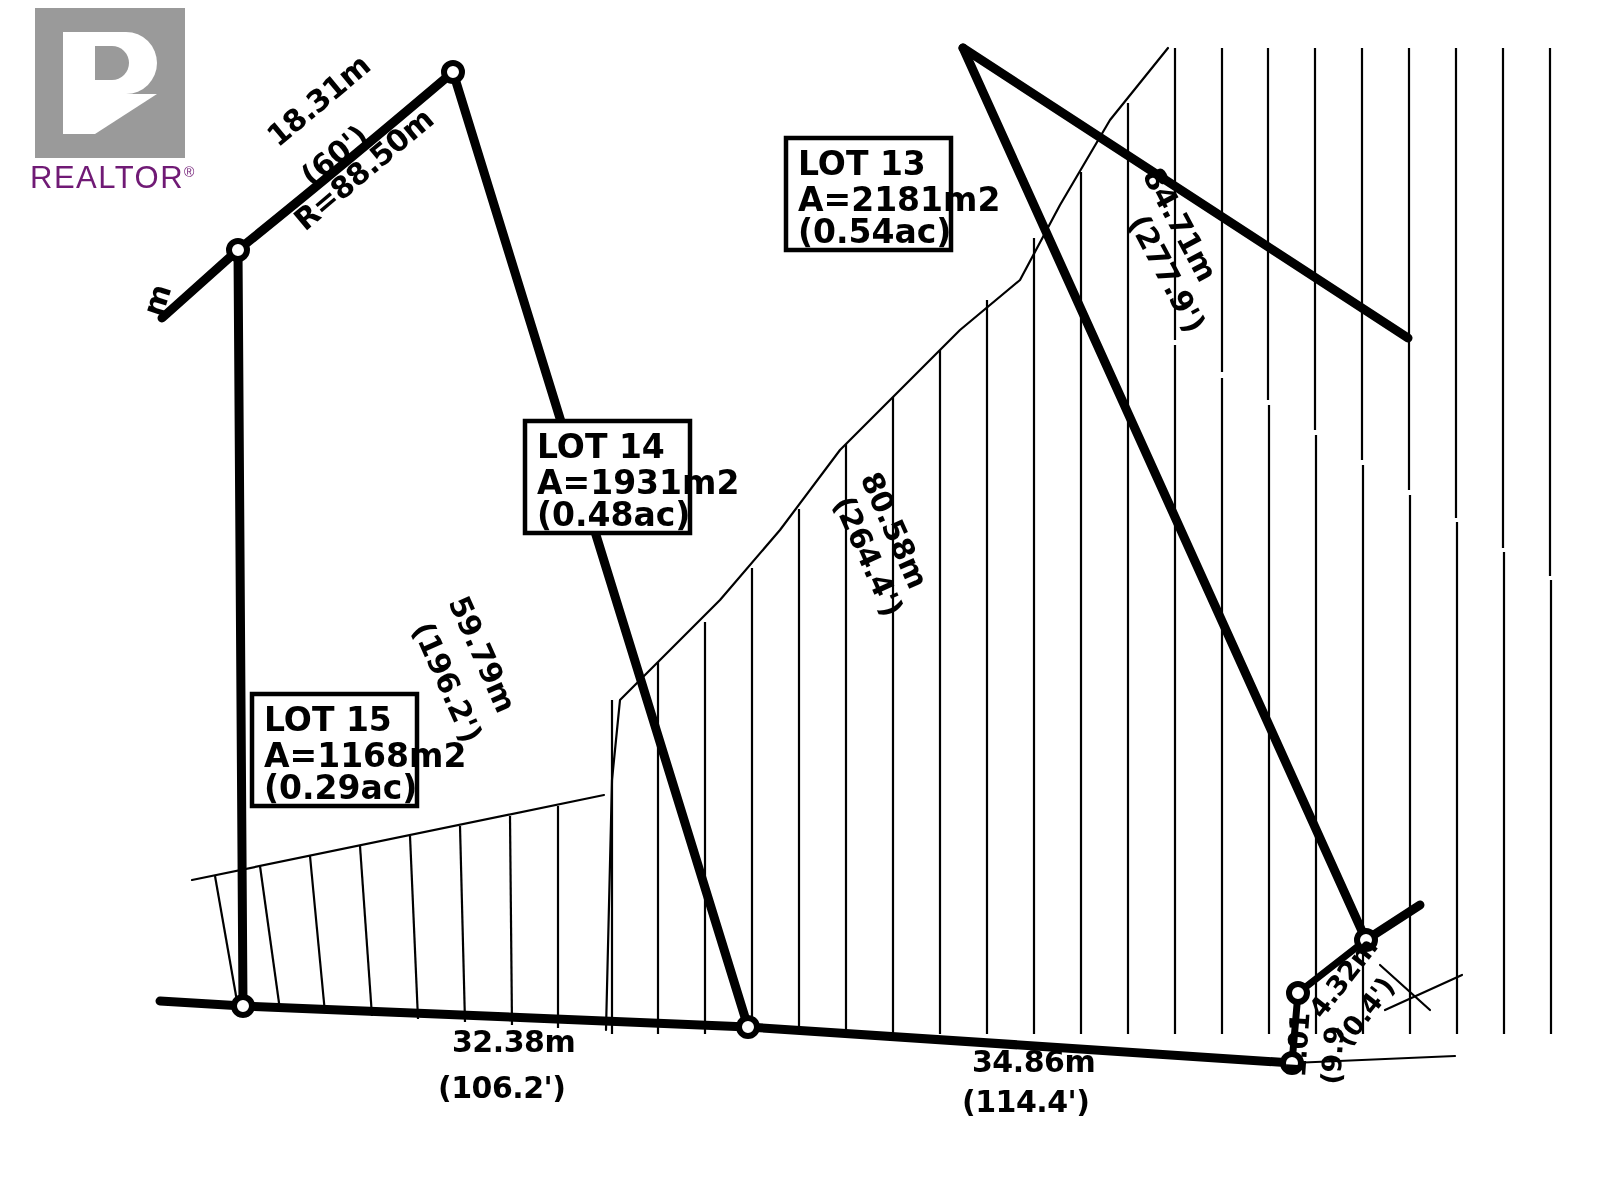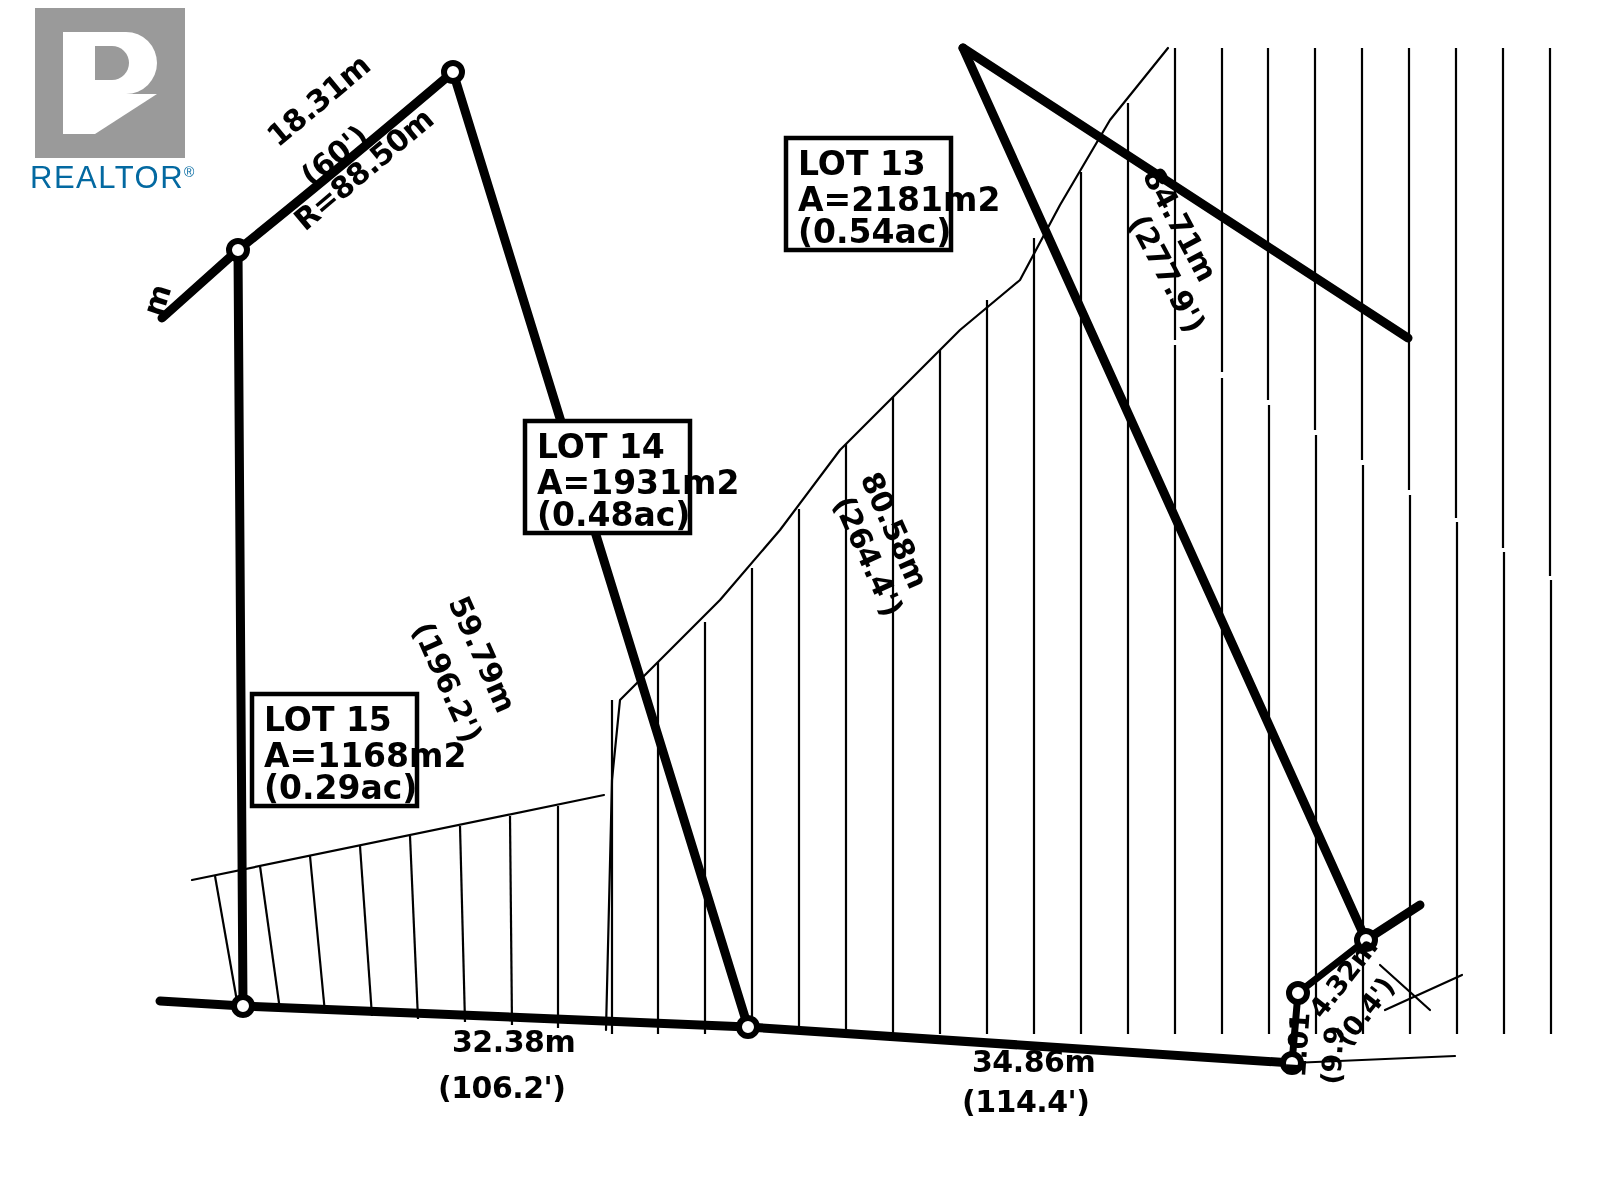--- a/index.html
+++ b/index.html
@@ -136,21 +136,21 @@
     border-left: 62px solid #ffffff;
     border-bottom: 40px solid transparent;
   }
   .realtor-wordmark {
     position: absolute;
     left: 0px;
     top: 152px;
     font-family: "Liberation Sans", sans-serif;
     font-size: 31px;
     letter-spacing: 1.5px;
-    color: #0369a1;
+    color: #701a75;
     white-space: nowrap;
   }
   .realtor-wordmark sup {
     font-size: 14px;
     vertical-align: super;
   }
 </style>
 </head>
 <body>
 

